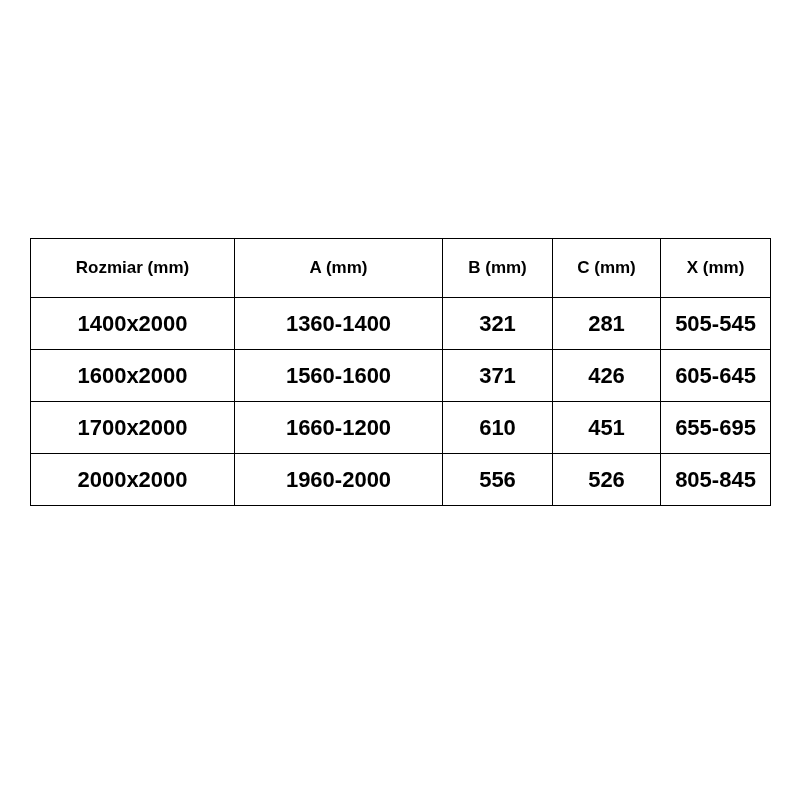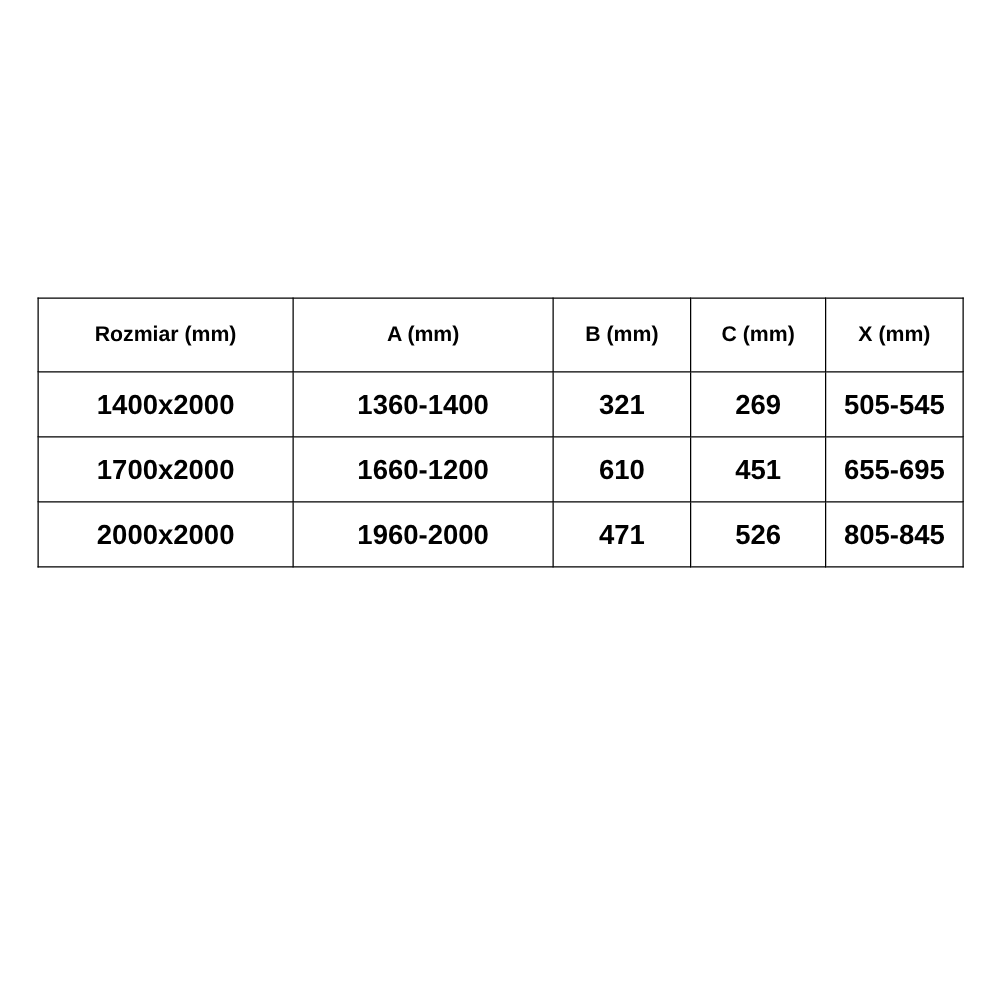--- a/index.html
+++ b/index.html
@@ -75,33 +75,40 @@
           <th>B (mm)</th>
           <th>C (mm)</th>
           <th>X (mm)</th>
         </tr>
       </thead>
       <tbody>
         <tr>
           <td>1400x2000</td>
           <td>1360-1400</td>
           <td>321</td>
-          <td>269</td>
+          <td>281</td>
           <td>505-545</td>
+        </tr>
+        <tr>
+          <td>1600x2000</td>
+          <td>1560-1600</td>
+          <td>371</td>
+          <td>426</td>
+          <td>605-645</td>
         </tr>
         <tr>
           <td>1700x2000</td>
           <td>1660-1200</td>
           <td>610</td>
           <td>451</td>
           <td>655-695</td>
         </tr>
         <tr>
           <td>2000x2000</td>
           <td>1960-2000</td>
-          <td>471</td>
+          <td>556</td>
           <td>526</td>
           <td>805-845</td>
         </tr>
       </tbody>
     </table>
   </div>
 </div>
 
 </body></html>

